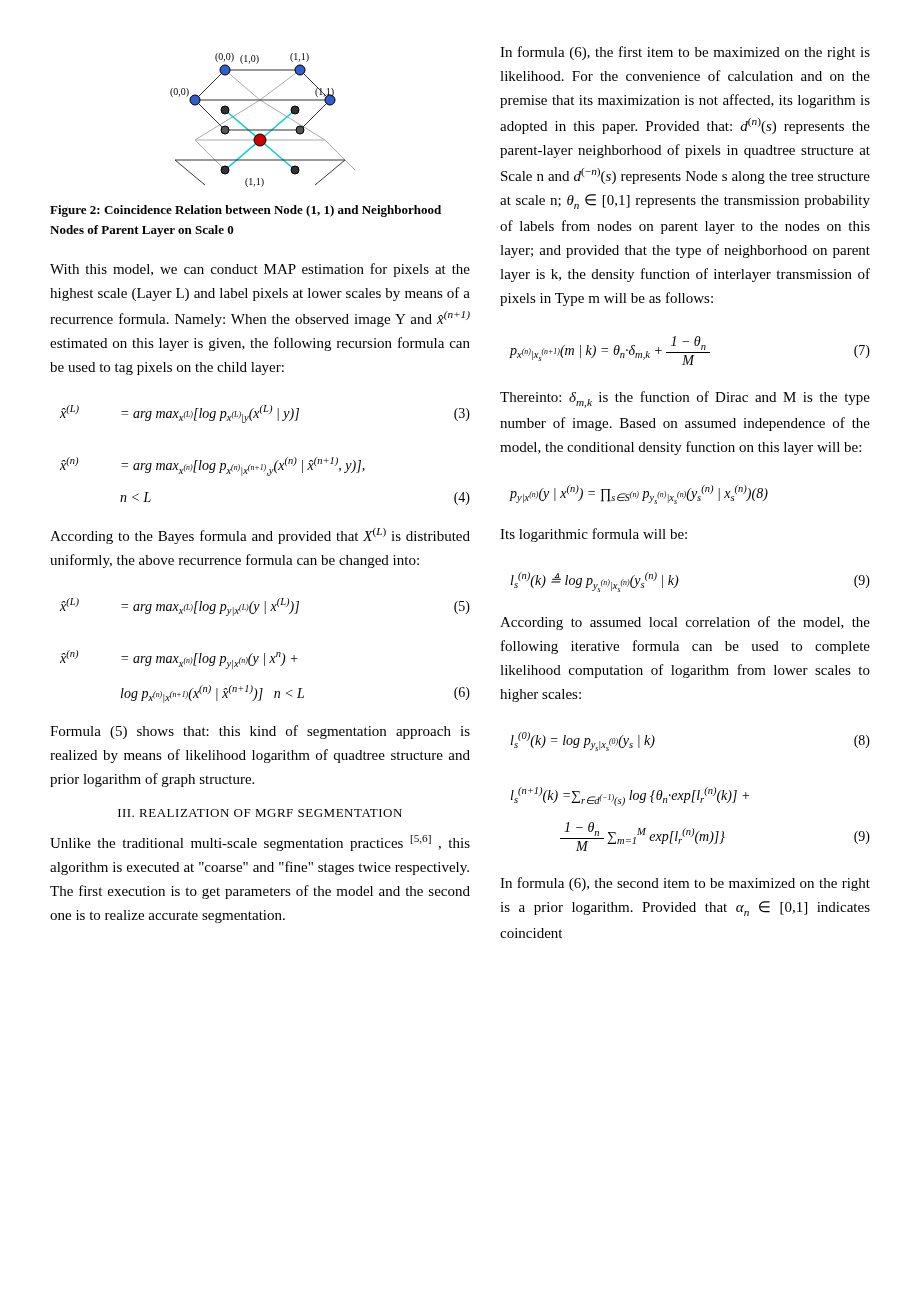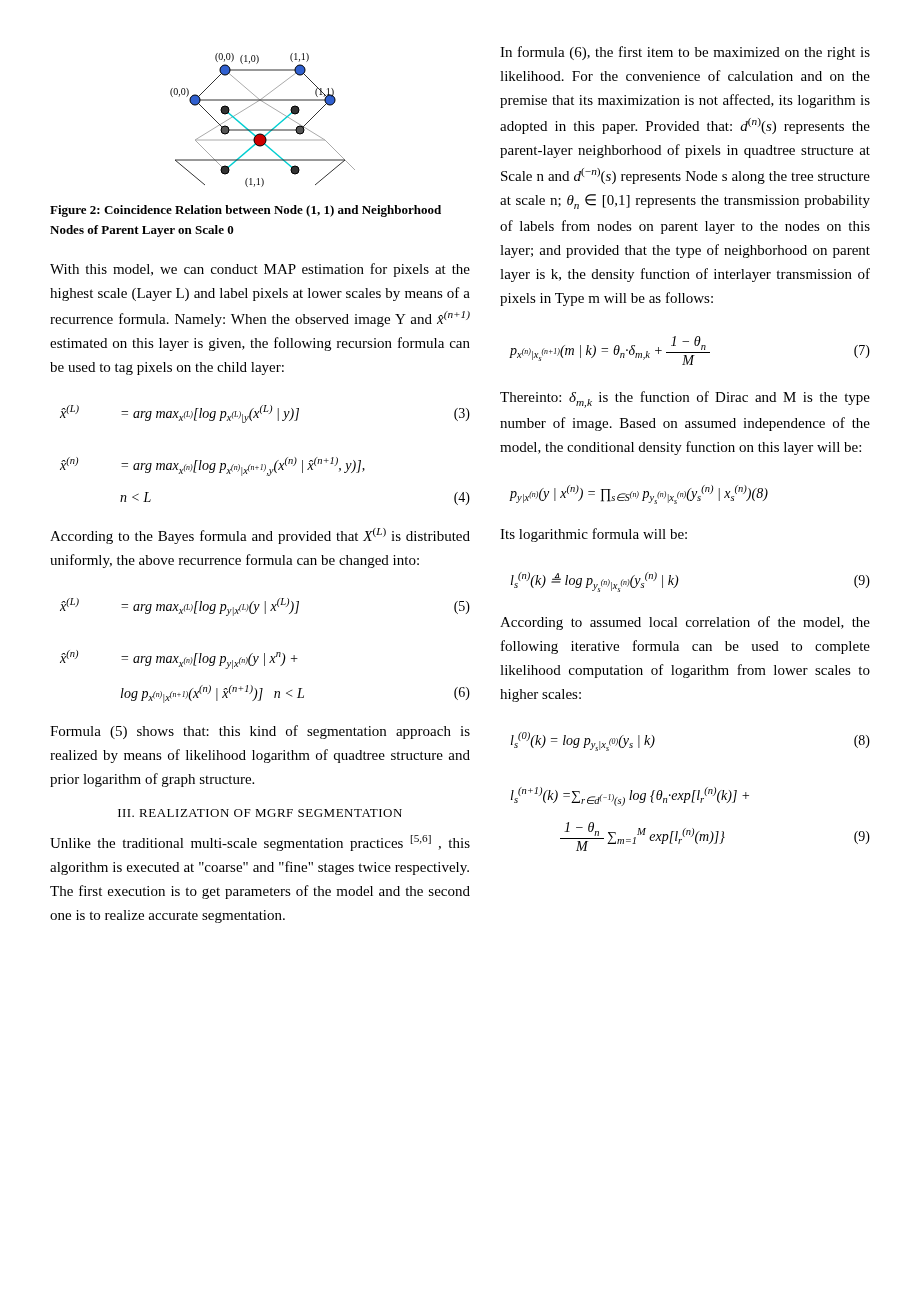--- a/index.html
+++ b/index.html
@@ -301,16 +301,19 @@
             <span style="display:inline-block; text-align:center; vertical-align:middle;">
               <span style="display:block; border-bottom:1px solid #000; padding:0 4px;">1 − <em>θ</em><sub><em>n</em></sub></span>
               <span style="display:block; padding:0 4px;"><em>M</em></span>
             </span>
             ∑<sub><em>m</em>=1</sub><sup><em>M</em></sup> exp[<em>l</em><sub><em>r</em></sub><sup>(<em>n</em>)</sup>(<em>m</em>)]}
           </span>
           <span class="formula-eq-num">(9)</span>
         </div>
       </div>
 
+      <p class="paragraph">
+        In formula (6), the second item to be maximized on the right is a prior logarithm. Provided that <em>α</em><sub><em>n</em></sub> ∈ [0,1] indicates coincident
+      </p>
 
     </div>
   </div>
 </div>
 
 </body></html>

